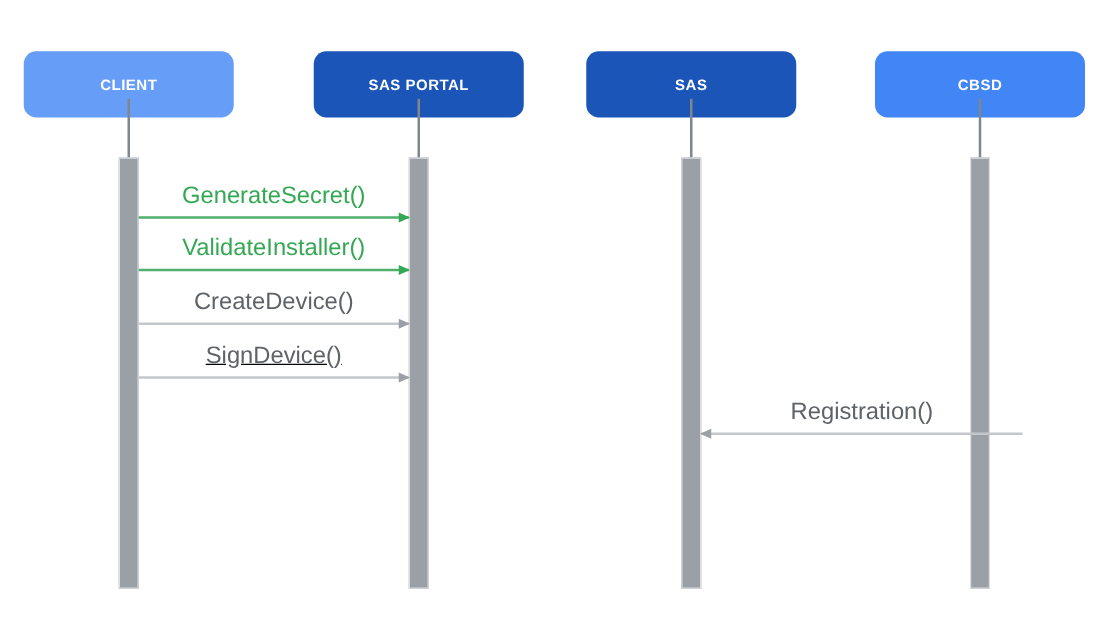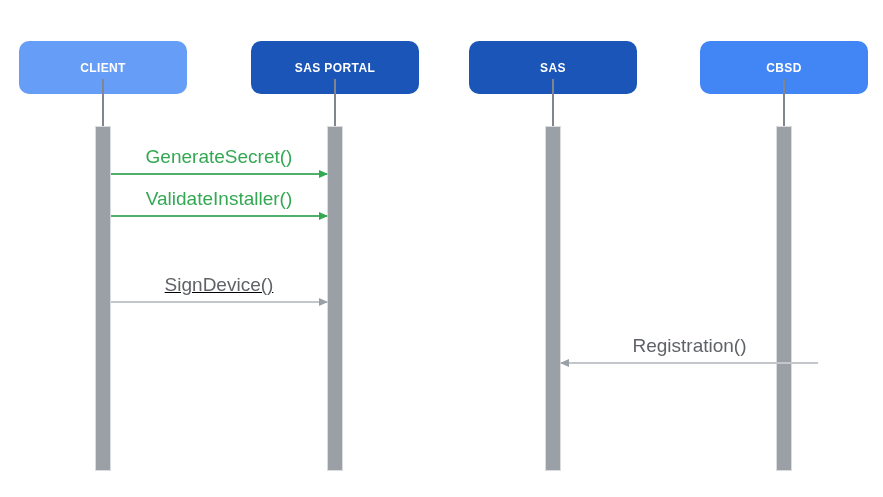--- a/index.html
+++ b/index.html
@@ -62,21 +62,21 @@
   .msg.gray .msg-line{background:#C3C7CB;}
   .msg.gray .head{border-left-color:#9AA0A6;border-right-color:#9AA0A6;}
 
   
   .msg-0,.msg-1,.msg-2,.msg-3{left:111px;width:216px;}
   .msg-0{top:148px;}
   .msg-1{top:190px;}
   .msg-2{top:233px;}
   .msg-3{top:276px;text-decoration:underline;}
   
-  .msg-4,.msg-5{left:561px;width:257px;margin-top:16px;}
+  .msg-4,.msg-5{left:561px;width:257px;}
   .msg-4{top:321px;}
   .msg-5{top:364px;}
 </style>
 </head>
 <body>
 
 <div class="canvas">
 
   <div class="actor actor-0">
     <span>CLIENT</span>
@@ -106,20 +106,26 @@
     <div class="msg-line">
         <i class="head"></i>
       </div>
   </div>
   <div class="msg msg-1 green right">
     <div class="msg-label">ValidateInstaller()</div>
     <div class="msg-line">
         <i class="head"></i>
       </div>
   </div>
+  <div class="msg msg-2 gray right">
+    <div class="msg-label">CreateDevice()</div>
+    <div class="msg-line">
+        <i class="head"></i>
+      </div>
+  </div>
   <div class="msg msg-3 gray right">
     <div class="msg-label">SignDevice()</div>
     <div class="msg-line">
         <i class="head"></i>
       </div>
   </div>
 
   <div class="msg msg-4 gray left">
     <div class="msg-label">Registration()</div>
     <div class="msg-line">

